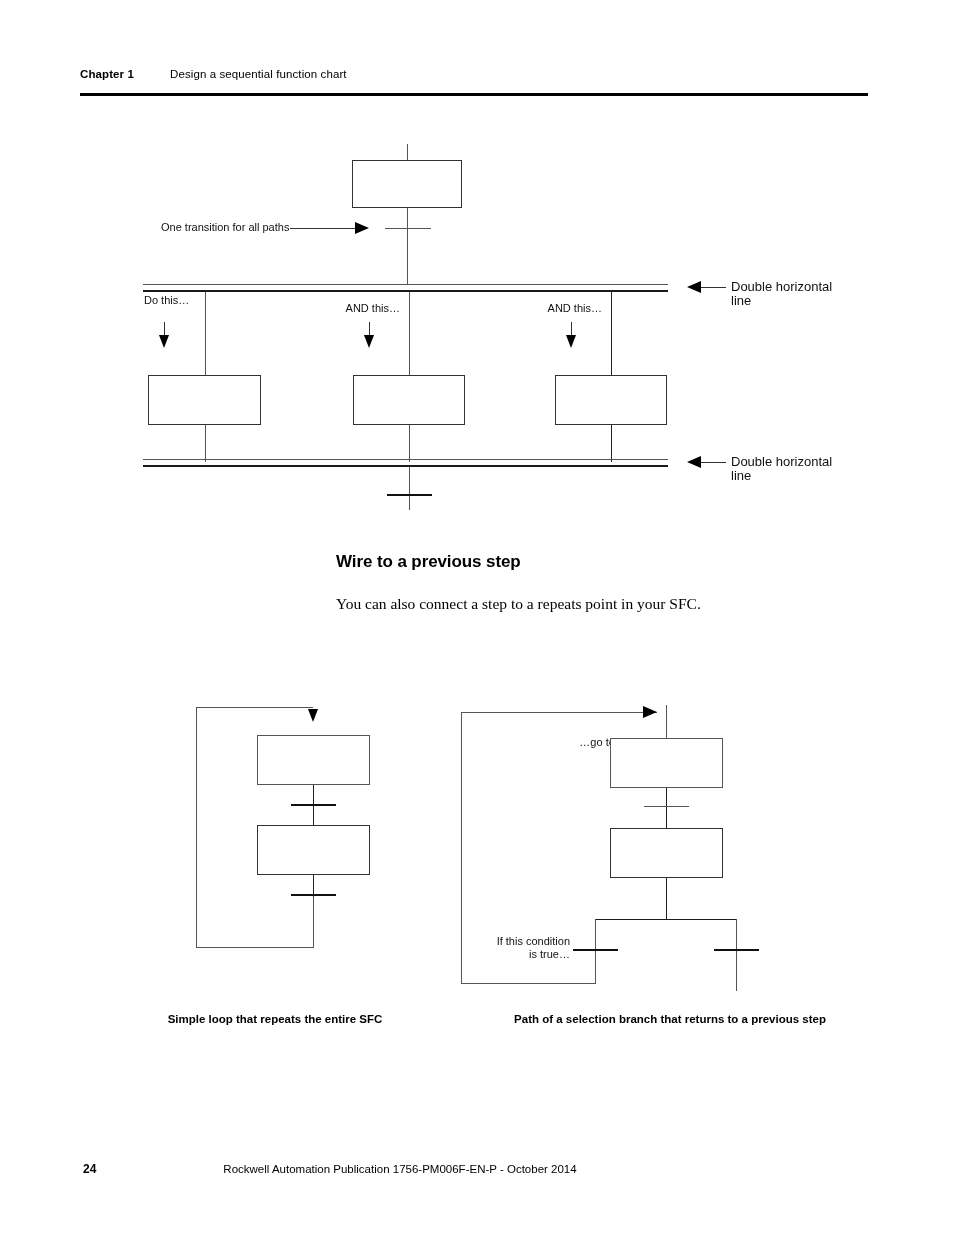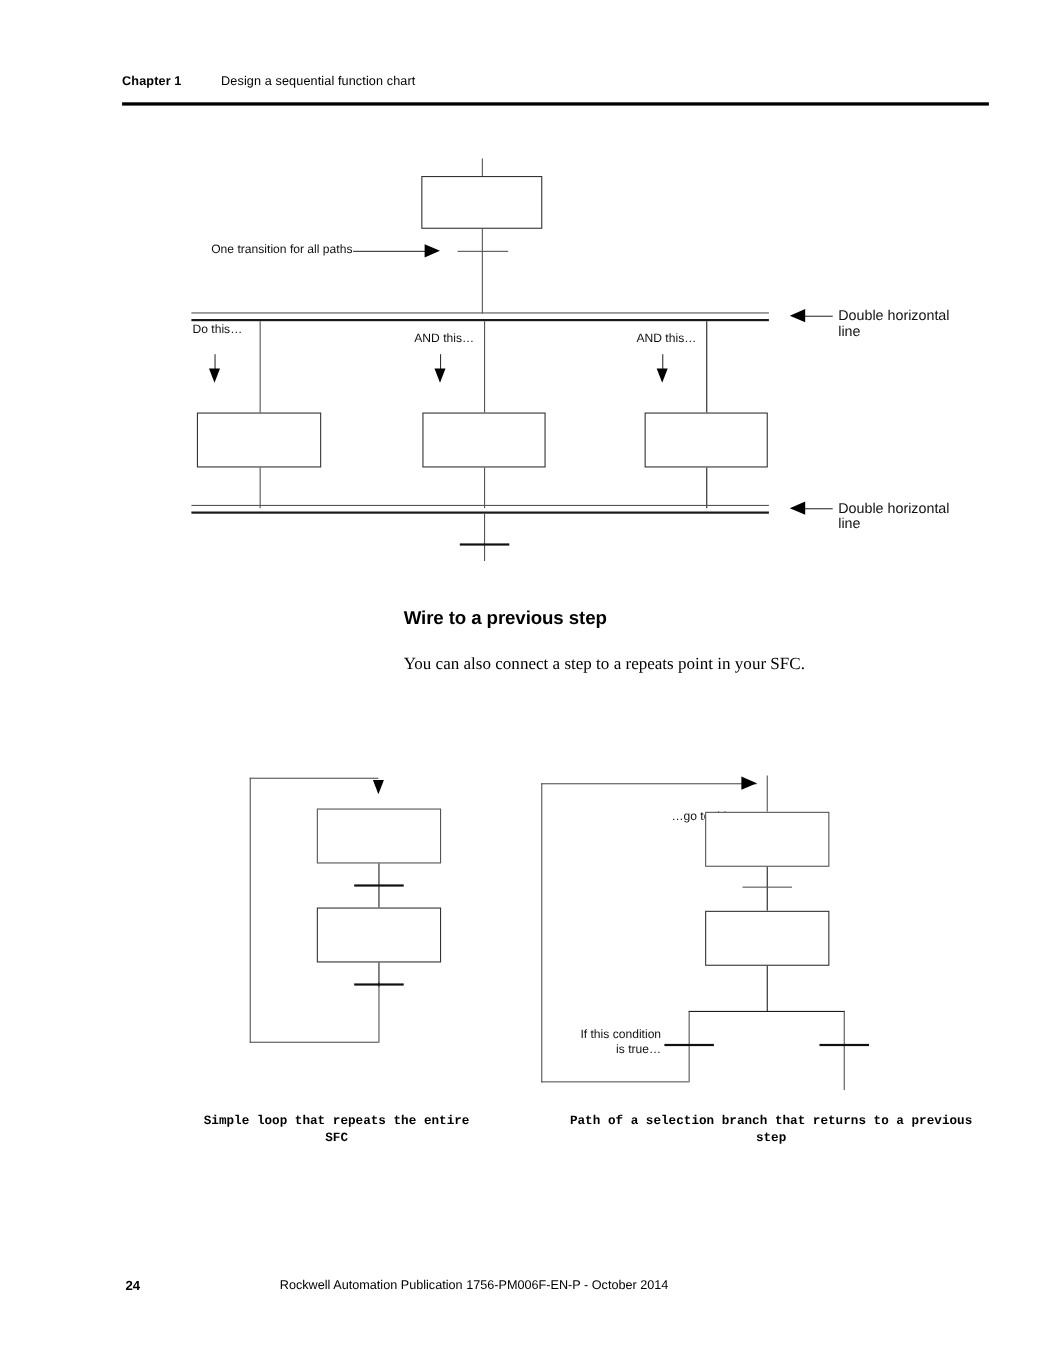--- a/index.html
+++ b/index.html
@@ -4,21 +4,21 @@
 <style>
   html, body { margin:0; padding:0; }
   body {
     width:954px; height:1235px;
     background:#ffffff;
     font-family:"Liberation Sans", sans-serif;
     color:#000000;
     position:relative;
     overflow:hidden;
   }
-  .page { position:absolute; inset:0;margin-left:31px; }
+  .page { position:absolute; inset:0; }
 
   
   .hdr { position:absolute; left:80px; top:68px; width:788px; height:22px; }
   .hdr-chapter {
     position:absolute; left:0; top:0;
     font-size:11.5px; font-weight:bold; letter-spacing:.1px;
   }
   .hdr-title {
     position:absolute; left:90px; top:0;
     font-size:11.5px; font-weight:normal; letter-spacing:.1px;
@@ -95,21 +95,21 @@
   .bullet { position:relative; padding-left:44px; margin-bottom:11px;
     font-family:"Liberation Serif", serif; font-size:15.5px; line-height:21px; }
   .bullet .dot {
     position:absolute; left:16px; top:7px;
     width:6px; height:6px; border-radius:50%; background:#000;
   }
 
   .caption {
     position:absolute; text-align:center;
     font-size:11.5px; line-height:15px; font-weight:bold;
-    font-family:Liberation Mono, monospace;
+    font-family:Liberation Sans, sans-serif;
   }
 
   
   .ft-page {
     position:absolute; left:83px; top:1162px;
     font-size:12px; font-weight:bold;
   }
   .ft-pub {
     position:absolute; left:0; top:1163px; width:800px;
     text-align:center; font-size:11.5px;

